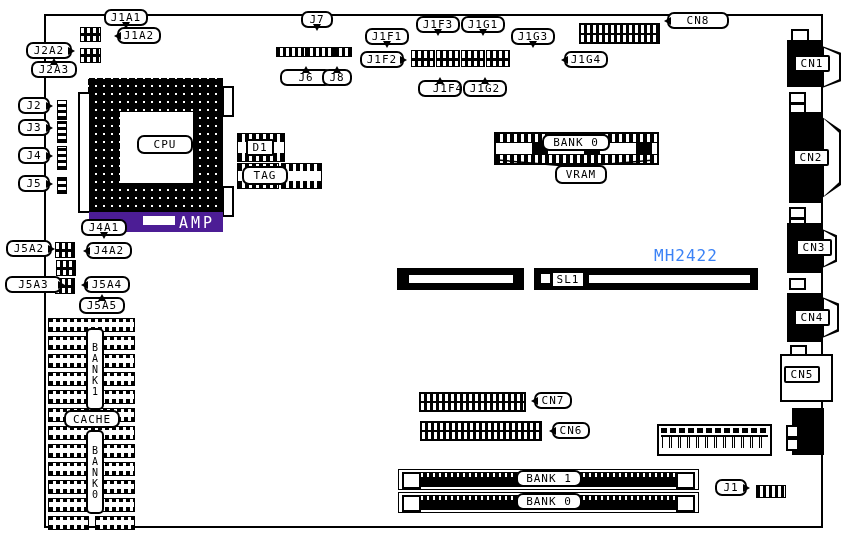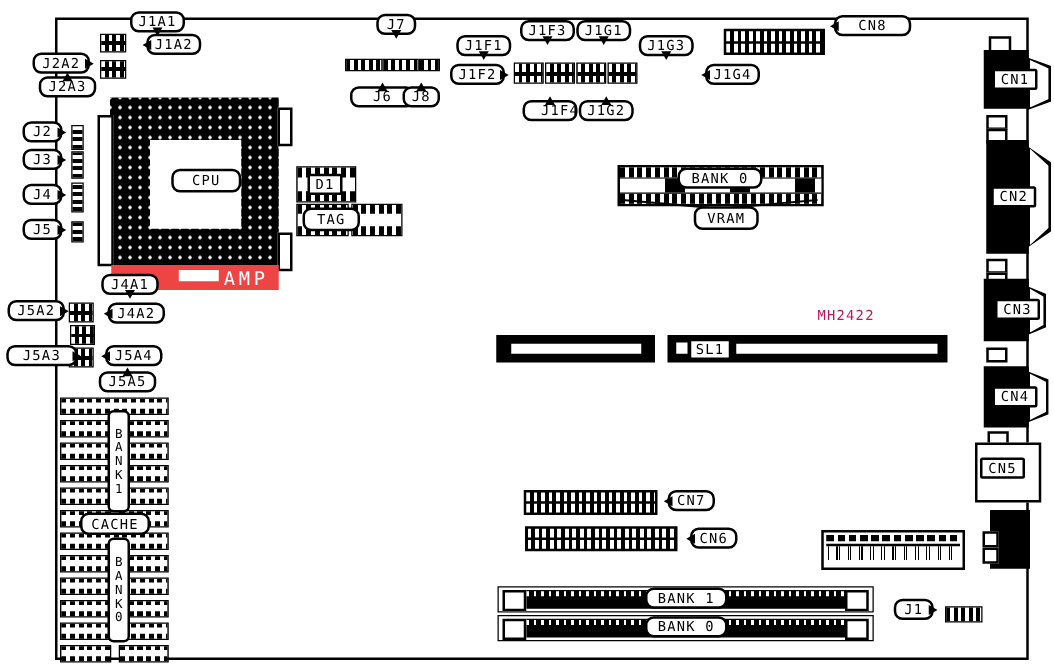--- a/index.html
+++ b/index.html
@@ -14,34 +14,34 @@
        font-size:11px;letter-spacing:1px;color:#000;z-index:6;white-space:nowrap;}
   .sq{border-radius:2px;}
   .t-l::before,.t-r::before,.t-u::before,.t-d::before{content:"";position:absolute;border:4px solid transparent;}
   .t-l::before{left:-9px;top:50%;margin-top:-4px;border-right:7px solid #000;}
   .t-r::before{right:-9px;top:50%;margin-top:-4px;border-left:7px solid #000;}
   .t-u::before{top:-9px;left:50%;margin-left:-4px;border-bottom:7px solid #000;}
   .t-d::before{bottom:-9px;left:50%;margin-left:-4px;border-top:7px solid #000;}
   .vlbl{position:absolute;box-sizing:border-box;background:#fff;border:2px solid #000;border-radius:5px;
         writing-mode:vertical-rl;text-orientation:upright;display:flex;align-items:center;justify-content:center;
         font-size:10px;letter-spacing:0;z-index:7;}
-  .txt{position:absolute;font-size:11px;color:#be185d;letter-spacing:1px;z-index:4;}
+  .txt{position:absolute;font-size:16px;color:#3b82f6;letter-spacing:1px;z-index:4;}
   
   .ph2{position:absolute;background:#000;padding:2px;display:flex;flex-direction:column;gap:2px;z-index:3;}
   .ph2 i{flex:1;display:block;background:repeating-linear-gradient(90deg,#fff 0 3px,#000 3px 6px);}
   .ph1{position:absolute;border:1px solid #000;background:repeating-linear-gradient(90deg,#000 0 3px,#fff 3px 6px);z-index:3;}
   .jp{position:absolute;border:1px solid #000;z-index:3;
       background-image:linear-gradient(0deg,transparent 0 5px,#000 5px 8px,transparent 8px),
                        repeating-linear-gradient(90deg,#fff 0 3px,#000 3px 6px);}
   
   .cpu-sock{position:absolute;background-color:#000;
       background-image:radial-gradient(#fff 1.2px,transparent 1.4px);background-size:8px 8px;background-position:4px 4px;z-index:2;}
   .cpu-hole{position:absolute;background:#fff;z-index:3;}
   .lever{position:absolute;background:#fff;border:2px solid #000;z-index:3;}
-  .amp-bar{position:absolute;background:#ef4444;z-index:3;display:flex;align-items:center;}
+  .amp-bar{position:absolute;background:#4c1d95;z-index:3;display:flex;align-items:center;}
   .amp-win{position:absolute;background:#fff;}
   .amp-txt{position:absolute;color:#fff;font-size:15px;letter-spacing:3px;}
   
   .chip{position:relative;box-sizing:border-box;border:1px solid #000;height:14px;
       background-image:linear-gradient(#fff 0 0),repeating-linear-gradient(90deg,#000 0 4px,#fff 4px 7px);
       background-size:100% 42%,100% 100%;background-position:0 50%,0 0;background-repeat:no-repeat,repeat;}
   .chip.abs-chip{position:absolute;z-index:2;}
   .cache{position:absolute;display:flex;flex-direction:column;gap:4px;z-index:2;}
   .crow{display:flex;gap:6px;}
   .crow .chip{flex:1;}

